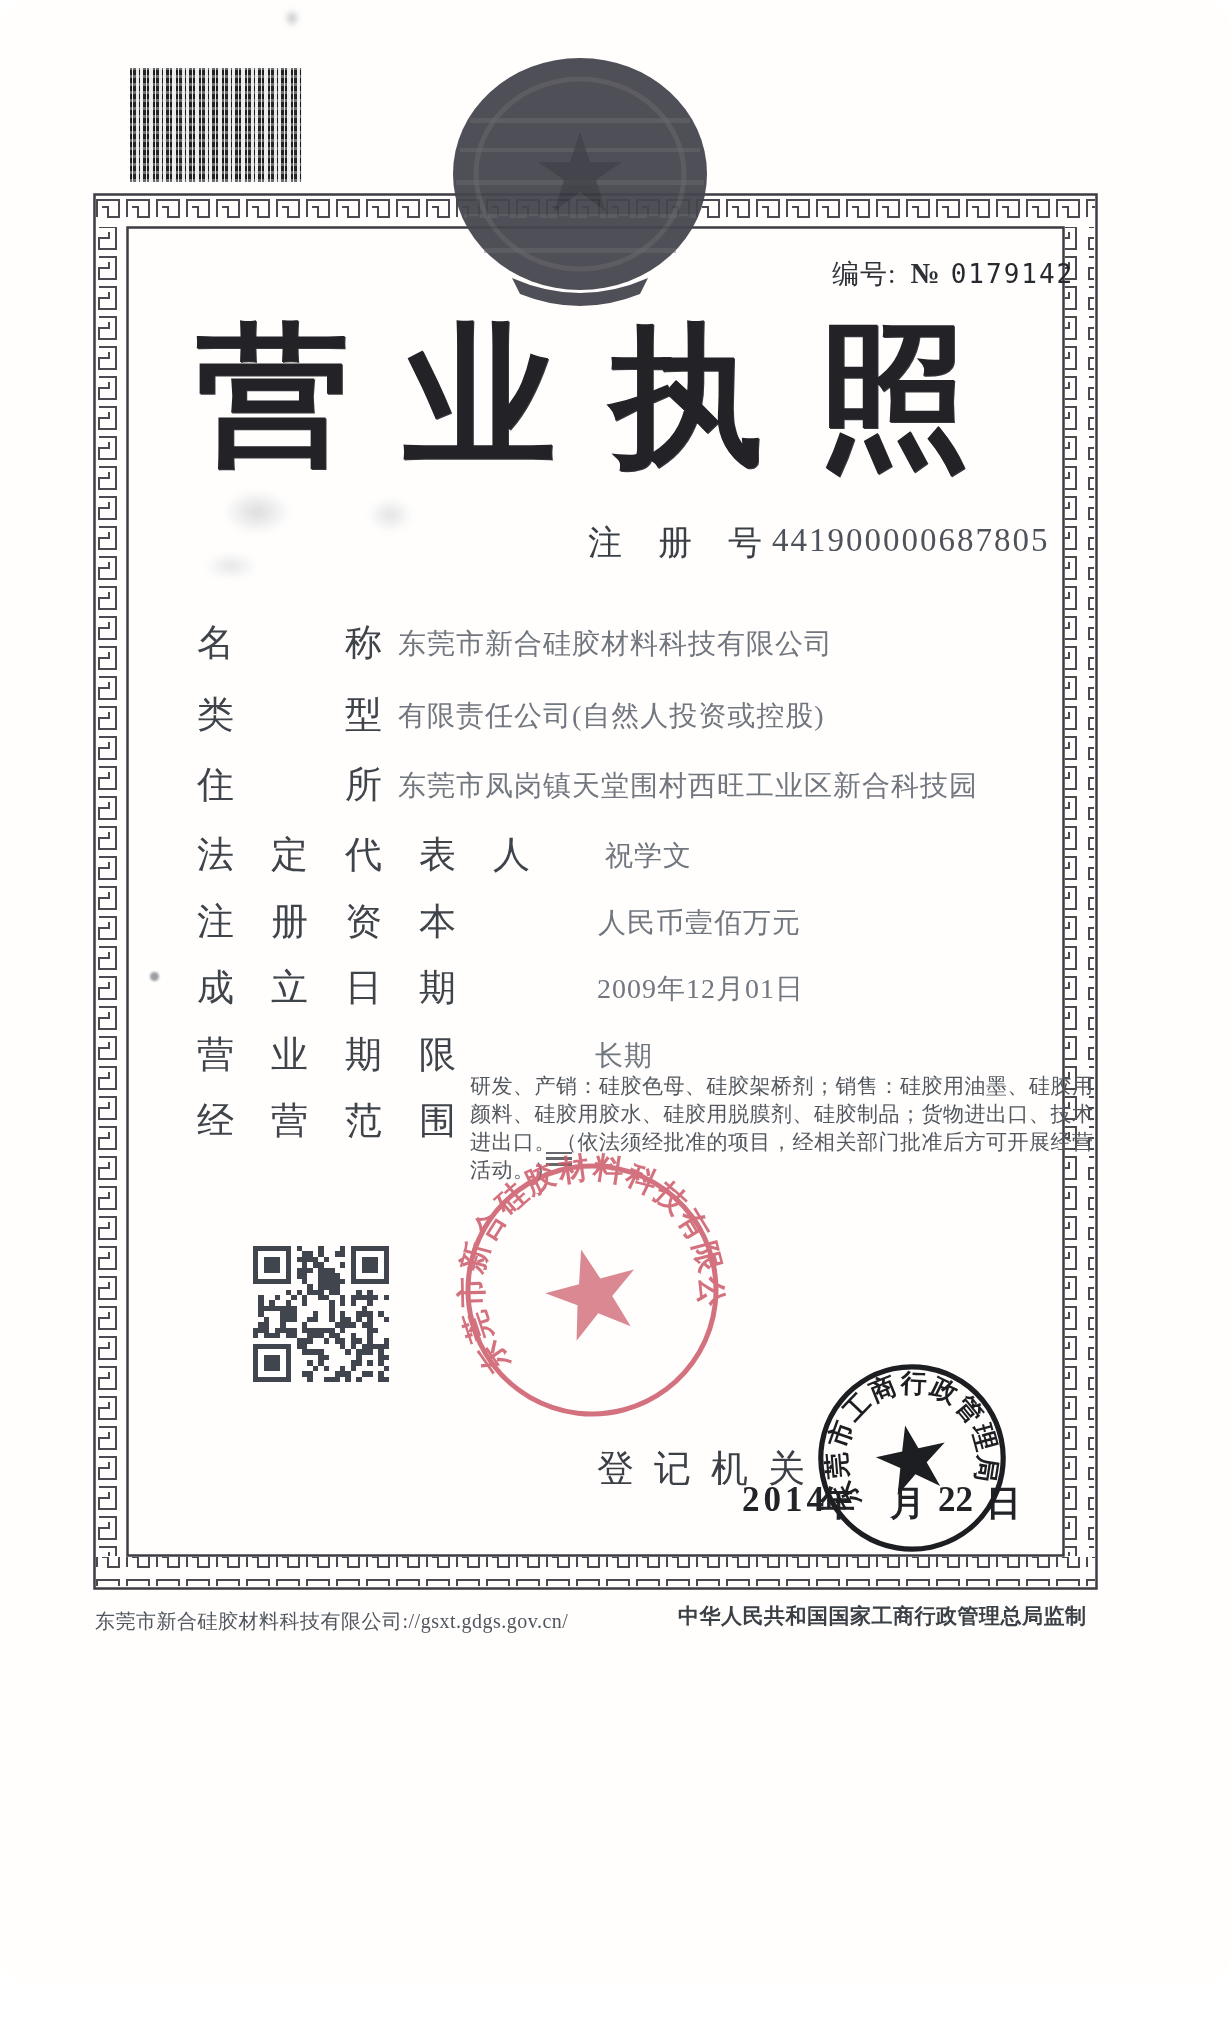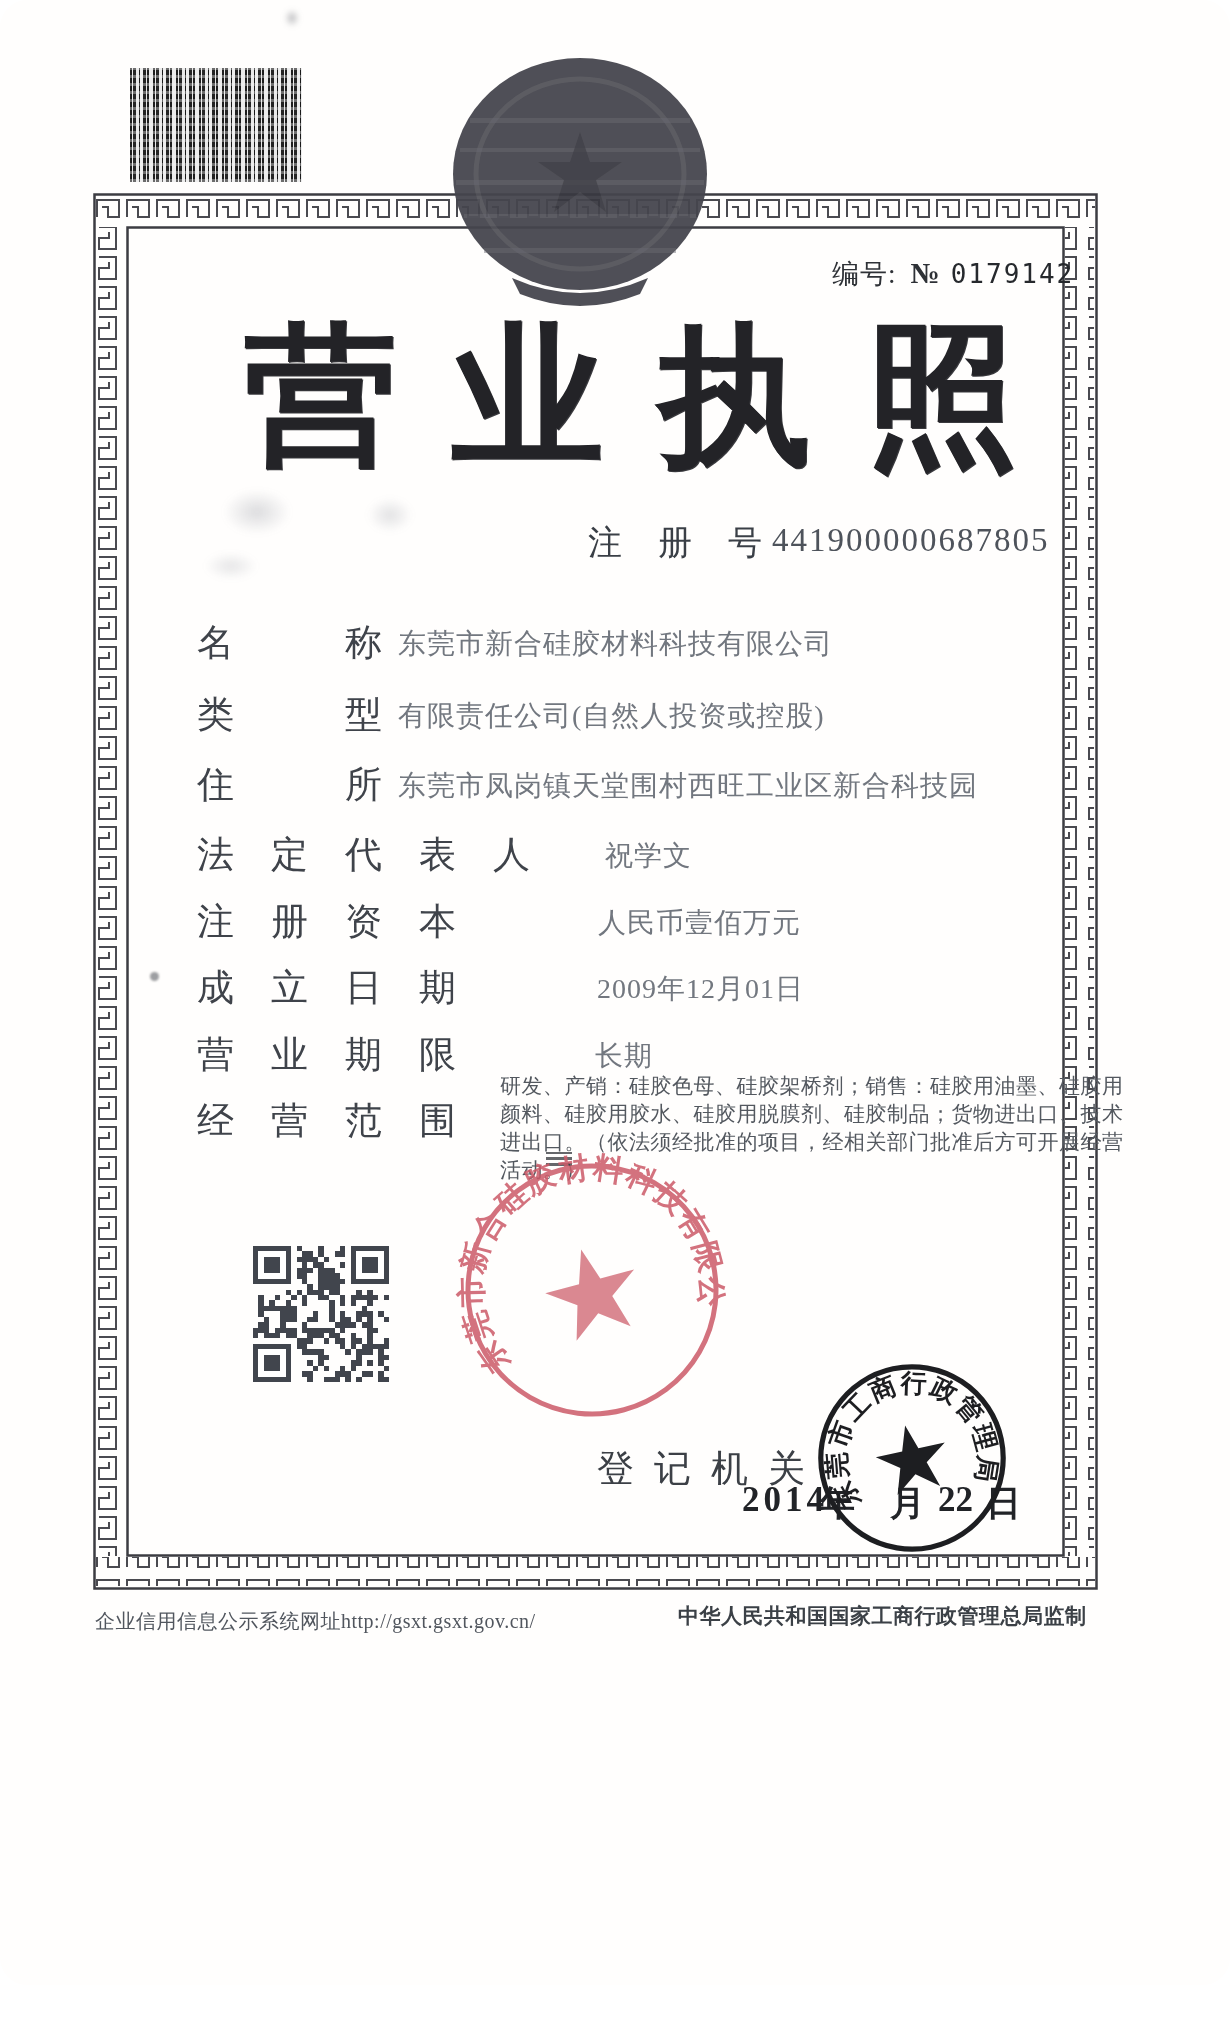--- a/index.html
+++ b/index.html
@@ -33,29 +33,28 @@
     font-size:27px;color:#2e3136;letter-spacing:1px;white-space:nowrap;
   }
   .serial .no-prefix{font-weight:700;font-size:29px;margin:0 10px 0 14px;}
   .serial .digits{font-family:"DejaVu Sans Mono","Liberation Mono",monospace;font-size:26px;letter-spacing:2px;color:#26292d;}
   .title{
     position:absolute;left:93px;top:308px;width:1005px;margin:0;z-index:4;
     text-align:center;text-indent:30px;
     font-family:"Liberation Sans","DejaVu Sans",sans-serif;
     font-size:152px;line-height:1.15;font-weight:900;letter-spacing:55px;color:#232327;
     text-shadow:1px 1px 0 #3a3a3e;
-    padding-left:48px;
   }
   .regno{position:absolute;left:0;top:520px;width:1230px;height:50px;z-index:4;padding-left:32px;}
   .regno-label{position:absolute;left:588px;top:0;font-size:34px;color:#3a3f46;letter-spacing:1px;}
   .regno-value{position:absolute;left:772px;top:2px;font-size:33px;color:#4e535b;letter-spacing:2px;}
   .frow{position:absolute;left:197px;width:900px;height:46px;z-index:4;}
   .flabel{position:absolute;left:0;top:0;font-size:37px;font-weight:500;color:#3f434a;white-space:nowrap;}
   .fvalue{position:absolute;top:7px;font-size:28px;color:#72777f;letter-spacing:1px;white-space:nowrap;}
-  .scope-lines{position:absolute;left:470px;top:1072px;width:620px;z-index:4;margin-left:30px;}
+  .scope-lines{position:absolute;left:470px;top:1072px;width:620px;z-index:4;}
   .scope-line{font-size:21px;line-height:28px;color:#53585f;letter-spacing:.5px;white-space:nowrap;}
   .registrar{
     position:absolute;left:597px;top:1424px;z-index:4;
     font-size:37px;color:#3c4046;letter-spacing:20px;font-weight:500;white-space:nowrap;margin-top:20px;
   }
   .date-line{position:absolute;left:0;top:1480px;width:1230px;height:52px;z-index:3;
     font-size:35px;font-weight:600;color:#212327;}
   .date-line span{position:absolute;top:0;}
   .d-year{left:742px;letter-spacing:4px;}
   .d-yunit{left:820px;}
@@ -424,21 +423,21 @@
       <defs>
         <path id="authArc" d="M 55,143 A 64,64 0 1 1 165,143" fill="none"></path>
       </defs>
       <text font-size="25" font-weight="700" fill="#1d1e21" letter-spacing="2">
         <textPath href="#authArc" startOffset="2">东莞市工商行政管理局</textPath>
       </text>
       <polygon fill="#1d1e21" points="110,78 118,102 144,102 123,117 131,142 110,126 89,142 97,117 76,102 102,102"></polygon>
     </g>
   </svg>
 
-  <div class="footer-left">企业信用信息公示系统网址http://gsxt.gsxt.gov.cn/</div>
+  <div class="footer-left">东莞市新合硅胶材料科技有限公司://gsxt.gdgs.gov.cn/</div>
   <div class="footer-right">中华人民共和国国家工商行政管理总局监制</div>
 
   <div class="smudge sm1"></div>
   <div class="smudge sm2"></div>
   <div class="smudge sm3"></div>
   <div class="smudge dot1"></div>
   <div class="smudge dot2"></div>
 </div>
 
 </body></html>

